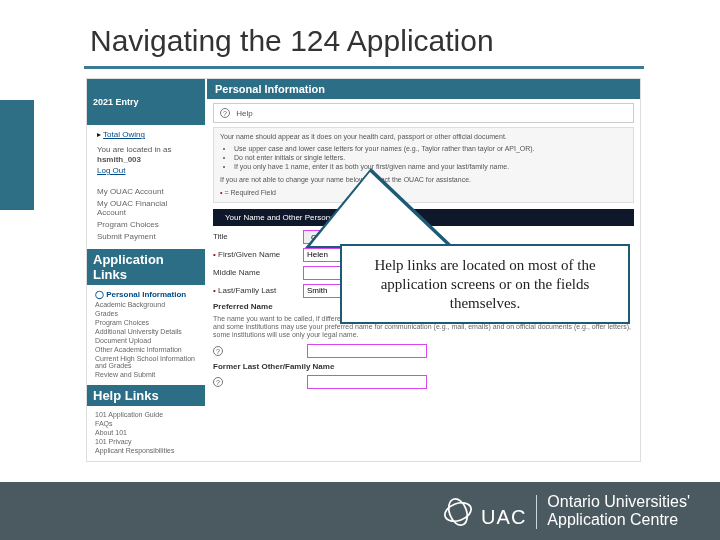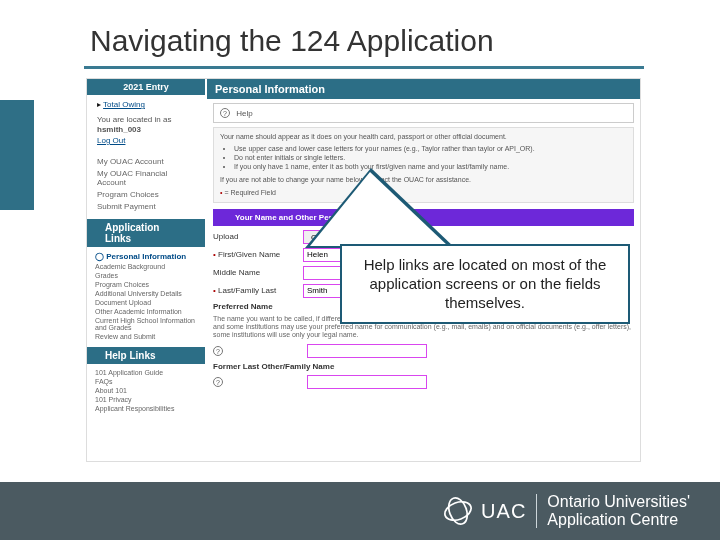--- a/index.html
+++ b/index.html
@@ -46,45 +46,44 @@
   .shot-sidebar {
     position: absolute;
     left: 0; top: 0;
     width: 118px; height: 100%;
     background: #fff;
   }
   .entry-head {
     background: #2c6e86;
     color: #fff;
     font-weight: bold;
-    padding: 3px 6px;
+    padding: 18px 6px;
     font-size: 9px;
-    text-align: center;
   }
   .owing {
     padding: 5px 10px 3px;
     color: #111;
   }
   .owing a { color: #004b87; text-decoration: underline; }
   .login-box {
     padding: 3px 10px 5px;
     color: #555;
     line-height: 1.3;
   }
   .login-box a { color: #004b87; text-decoration: underline; }
   .side-links {
     padding: 3px 10px;
   }
   .side-links div { color: #666; margin: 3px 0; }
   .app-hdr {
     background: #2c6e86;
     color: #fff;
     font-weight: bold;
-    padding: 3px 18px;
-    font-size: 10px;
+    padding: 3px 6px;
+    font-size: 13px;
     margin-top: 2px;
   }
   .app-list { padding: 3px 8px; }
   .app-list div { color: #666; margin: 2px 0; font-size: 7px; }
   .app-list .sel { color: #004b87; font-weight: bold; font-size: 8px; }
   .shot-main {
     position: absolute;
     left: 120px; top: 0; right: 0; height: 100%;
     background: #fff;
     padding: 0 6px;
@@ -99,40 +98,41 @@
     padding: 4px 6px;
   }
   .help-row span { vertical-align: middle; }
   .q { display:inline-block; width:10px; height:10px; border:1px solid #777; border-radius:50%; font-size:7px; text-align:center; line-height:10px; margin-right:4px;}
   .note {
     background: #f6f6f6; border:1px solid #ddd; margin-top:4px; padding:4px 6px;
     font-size: 7px; line-height:1.3;
   }
   .note ul { margin:3px 0 0 14px; padding:0;}
   .sub-hdr {
-    background: #6d28d9; color:#fff; padding:4px 22px; font-size:8px; font-weight:bold; margin-top:6px;
+    background: #0f172a; color:#fff; padding:4px 12px; font-size:8px; font-weight:normal; margin-top:6px;
   }
   .frow { display:flex; align-items:center; margin:4px 0; }
   .flabel { width: 90px; font-size:8px; color:#333;}
   .req:before { content:"• "; color:#a00;}
   .finput { border:1px solid #d946ef; height:14px; width:120px; padding:1px 3px; font-size:8px;}
   select.finput { width: 80px; }
   .pref-note { font-size:7px; color:#666; line-height:1.2; margin:2px 0 4px;}
   .callout {
     position: absolute;
     left: 340px; top: 244px;
     width: 290px;
     background: #fff;
     border: 2px solid #1d5a75;
     padding: 10px 10px;
     font-size: 15px;
     text-align: center;
     color: #222;
     line-height: 1.25;
     z-index: 5;
+    font-family: Liberation Serif, serif;
   }
   .callout-tail {
     position: absolute;
     left: 318px; top: 168px;
     width: 0; height: 0;
     border-left: 40px solid transparent;
     border-right: 110px solid transparent;
     border-bottom: 80px solid #1d5a75;
     transform: skewX(-18deg);
     z-index: 4;
@@ -149,21 +149,21 @@
   }
   .footer-bar {
     position: absolute;
     left: 0; bottom: 0;
     width: 100%; height: 58px;
     background: #4b5a61;
     color: #fff;
     display: flex; align-items:center; justify-content:flex-end;
     padding-right: 30px;
   }
-  .logo-wrap { display:flex; align-items:center; gap:6px;}
+  .logo-wrap { display:flex; align-items:flex-end; gap:6px;}
   .logo-swirl {
     width: 34px; height: 34px; position: relative;
   }
   .logo-swirl svg { width:34px; height:34px;}
   .logo-text-main { font-size: 20px; letter-spacing:1px;}
   .logo-text-sub { font-size: 16px; line-height:1.1;}
   .logo-divider { width:1px; height:34px; background:#cdd6da; margin:0 4px;}
 </style>
 </head>
 <body>
@@ -224,21 +224,21 @@
           <li>Use upper case and lower case letters for your names (e.g., Taylor rather than taylor or API_OR).</li>
           <li>Do not enter initials or single letters.</li>
           <li>If you only have 1 name, enter it as both your first/given name and your last/family name.</li>
         </ul>
         <div style="margin-top:4px">If you are not able to change your name below, contact the OUAC for assistance.</div>
         <div style="margin-top:4px"><span style="color:#a00">•</span> <span>= Required Field</span></div>
       </div>
       <div class="sub-hdr">Your Name and Other Personal Details</div>
 
       <div class="frow">
-        <div class="flabel">Upload</div>
+        <div class="flabel">Title</div>
         <select class="finput"><option>Choose</option></select>
       </div>
       <div class="frow">
         <div class="flabel req">First/Given Name</div>
         <input class="finput" value="Helen" style="">
       </div>
       <div class="frow">
         <div class="flabel">Middle Name</div>
         <input class="finput" style="">
       </div>

